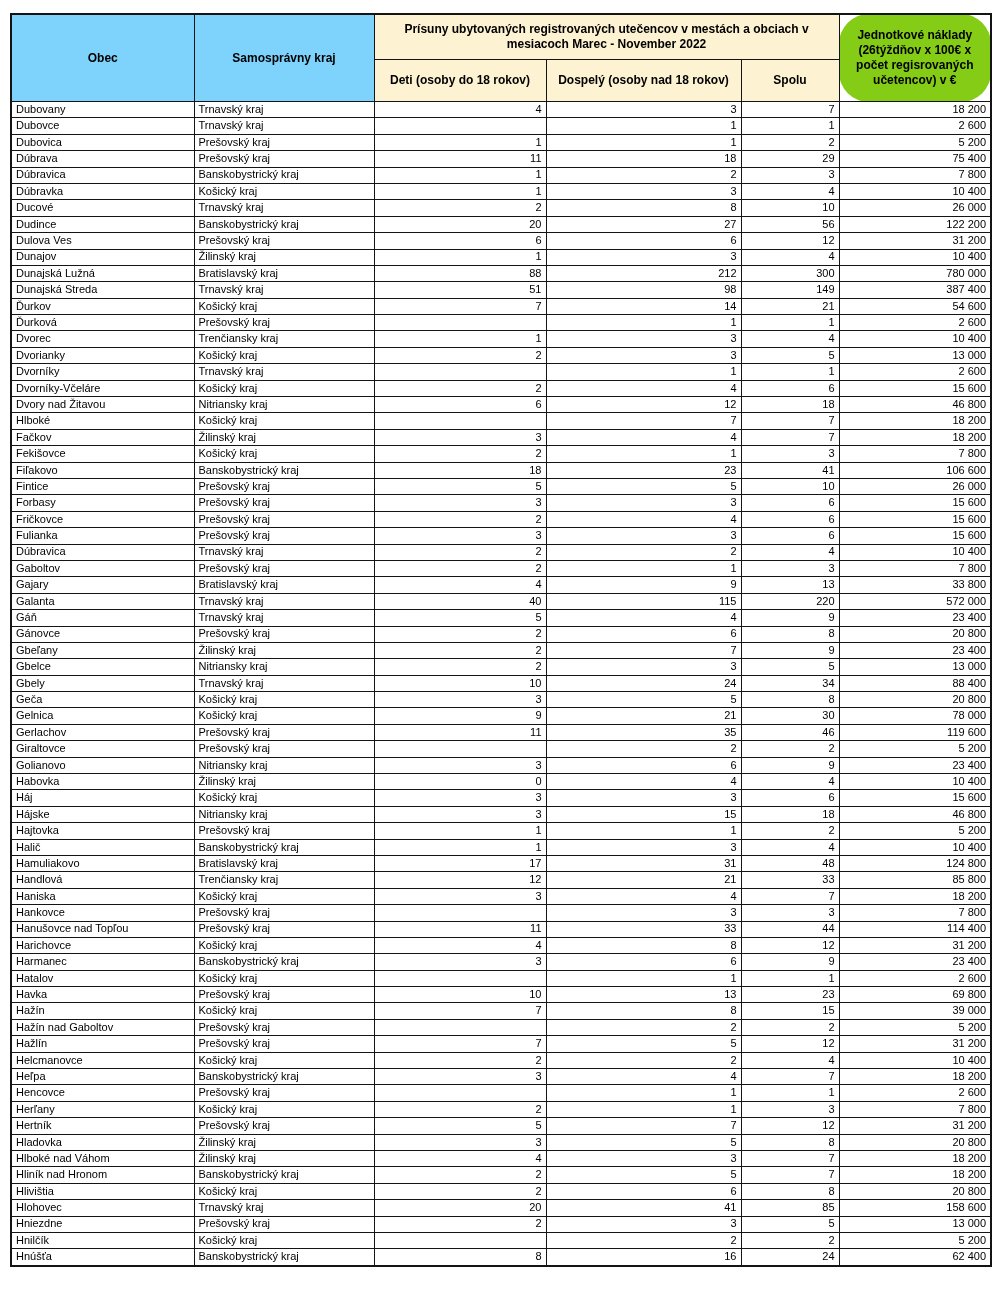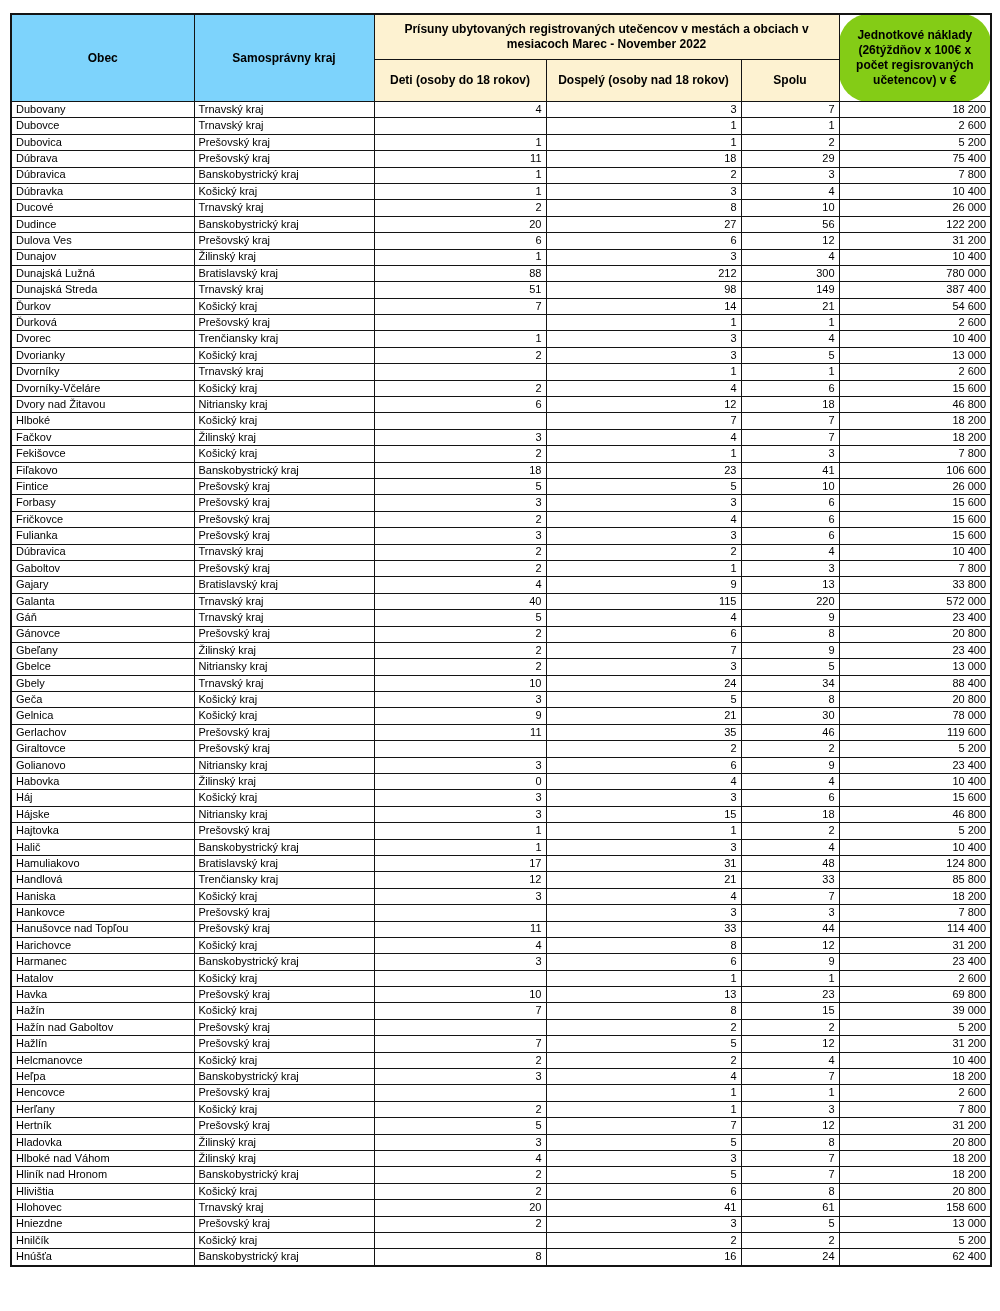--- a/index.html
+++ b/index.html
@@ -611,21 +611,21 @@
           <td class="num">2</td>
           <td class="num">6</td>
           <td class="num">8</td>
           <td class="num">20 800</td>
         </tr>
         <tr>
           <td class="txt">Hlohovec</td>
           <td class="txt">Trnavský kraj</td>
           <td class="num">20</td>
           <td class="num">41</td>
-          <td class="num">61</td>
+          <td class="num">85</td>
           <td class="num">158 600</td>
         </tr>
         <tr>
           <td class="txt">Hniezdne</td>
           <td class="txt">Prešovský kraj</td>
           <td class="num">2</td>
           <td class="num">3</td>
           <td class="num">5</td>
           <td class="num">13 000</td>
         </tr>

